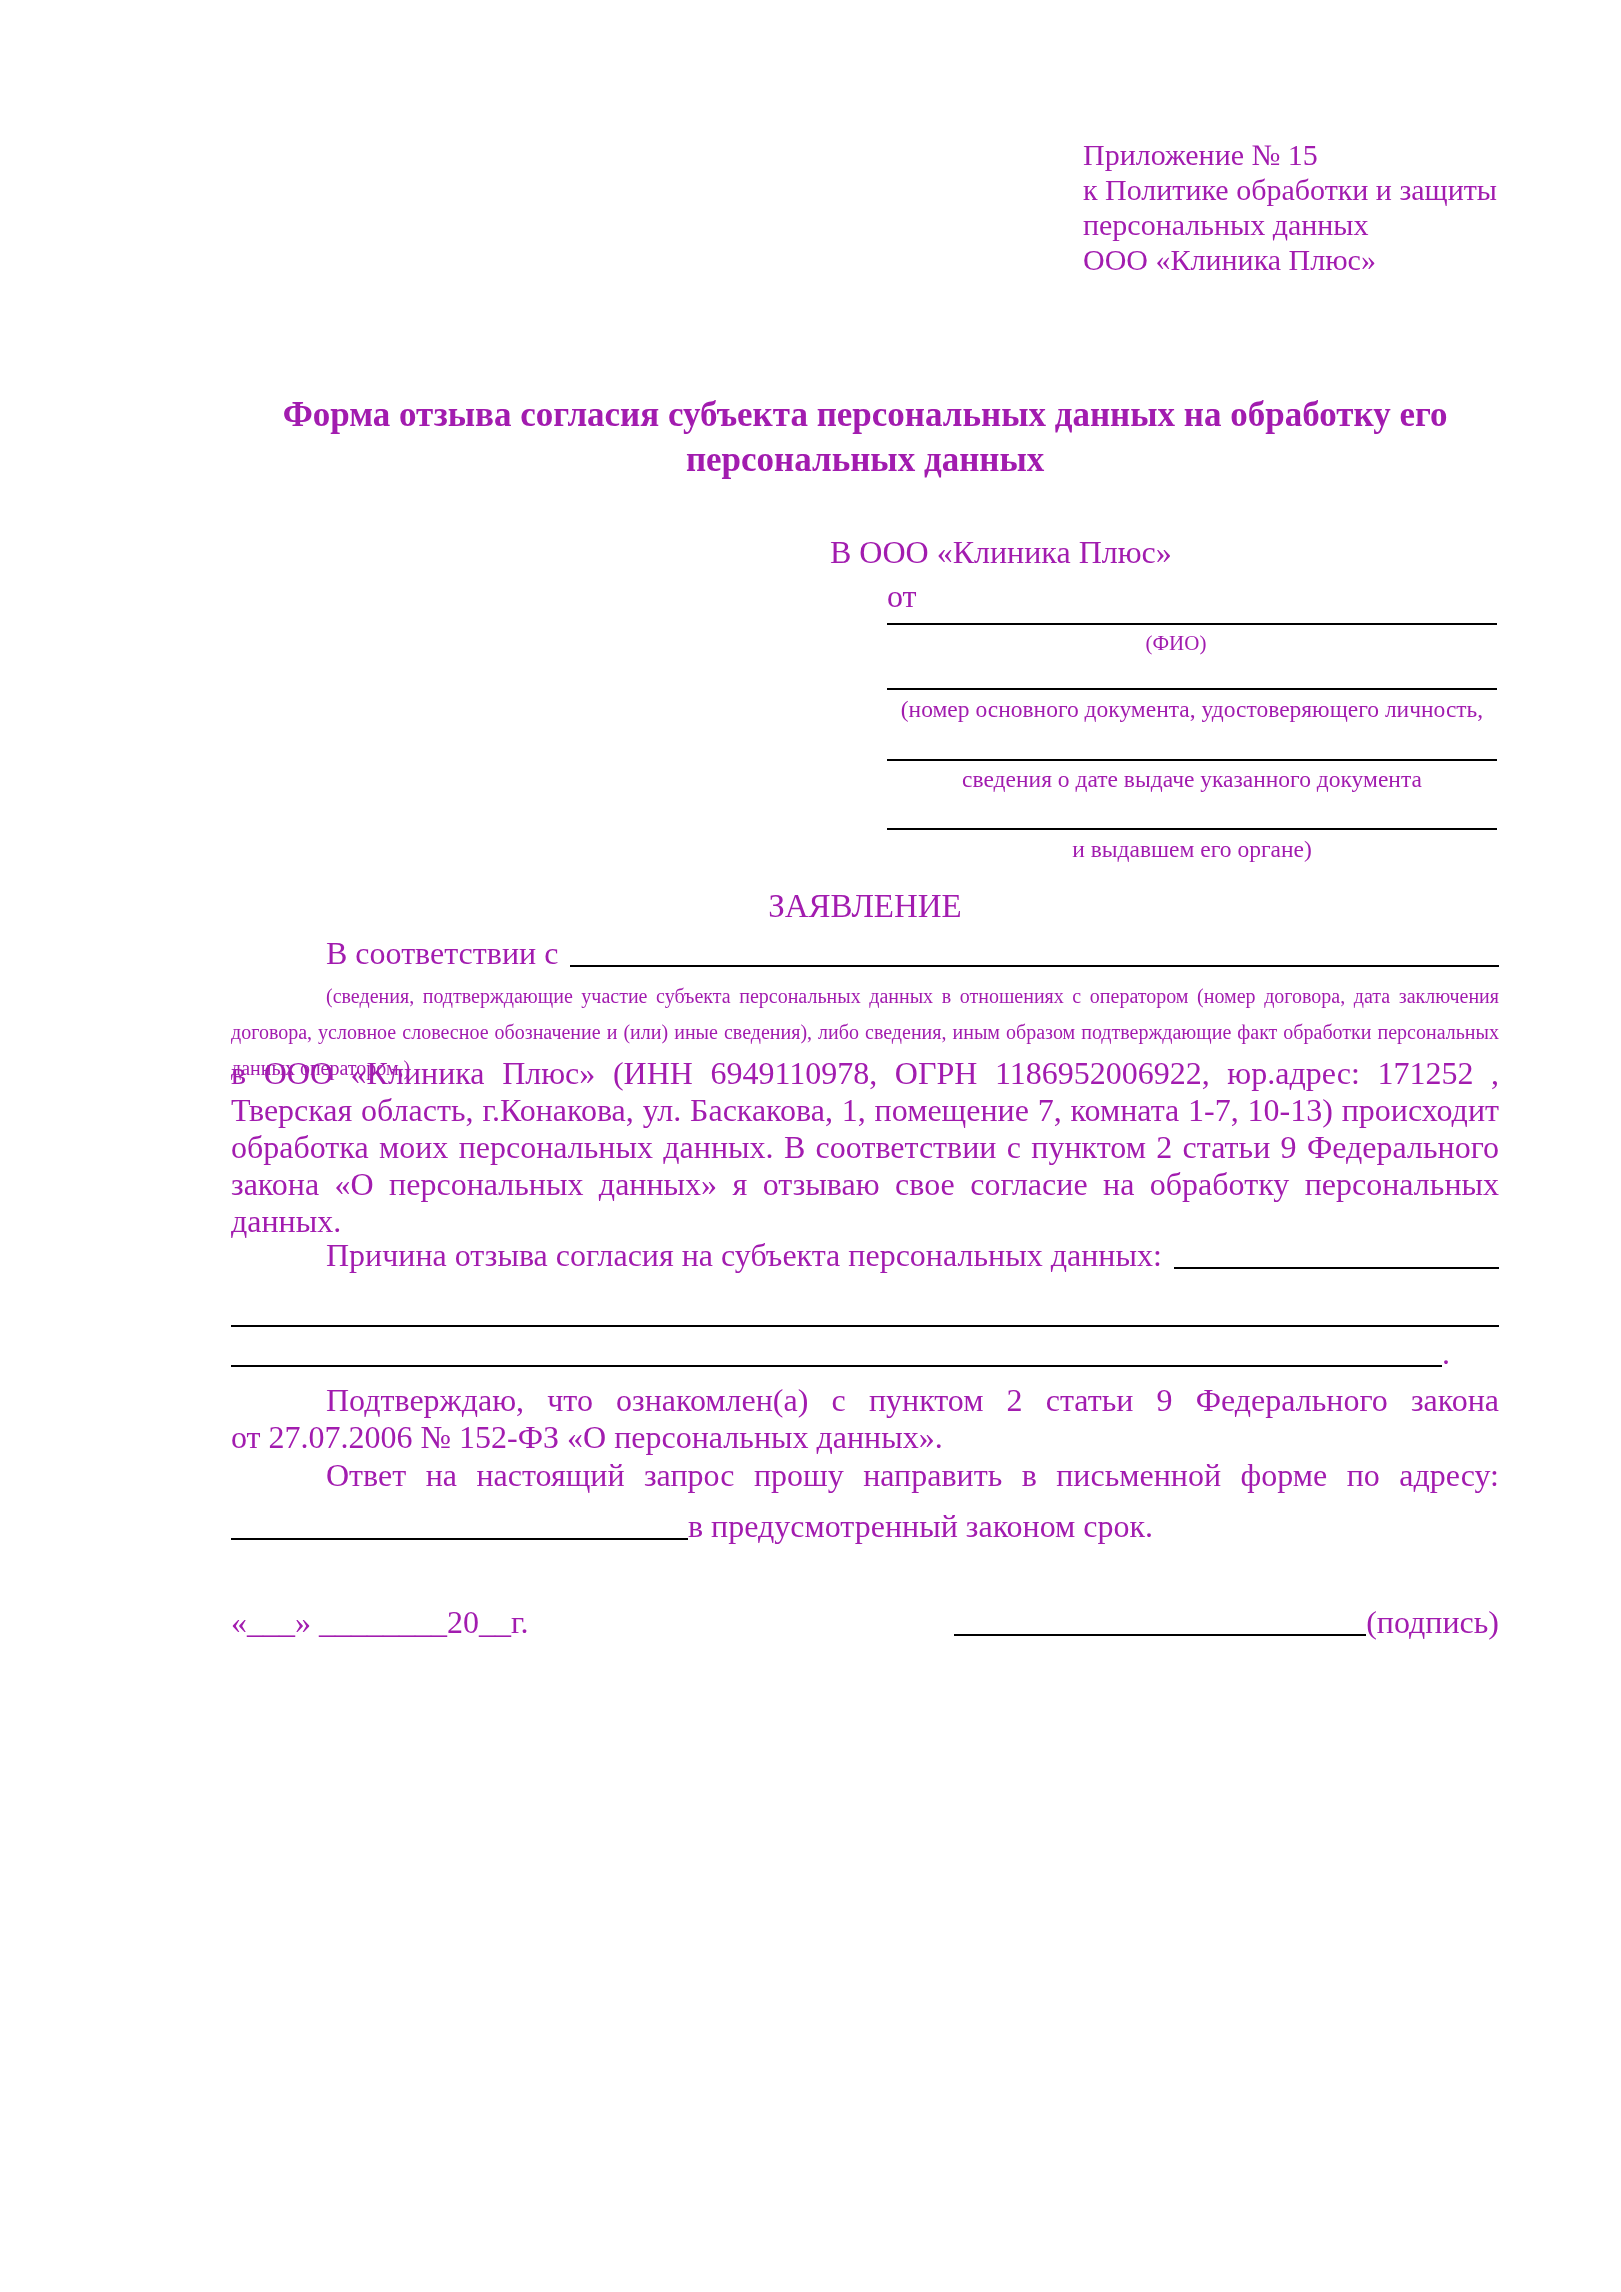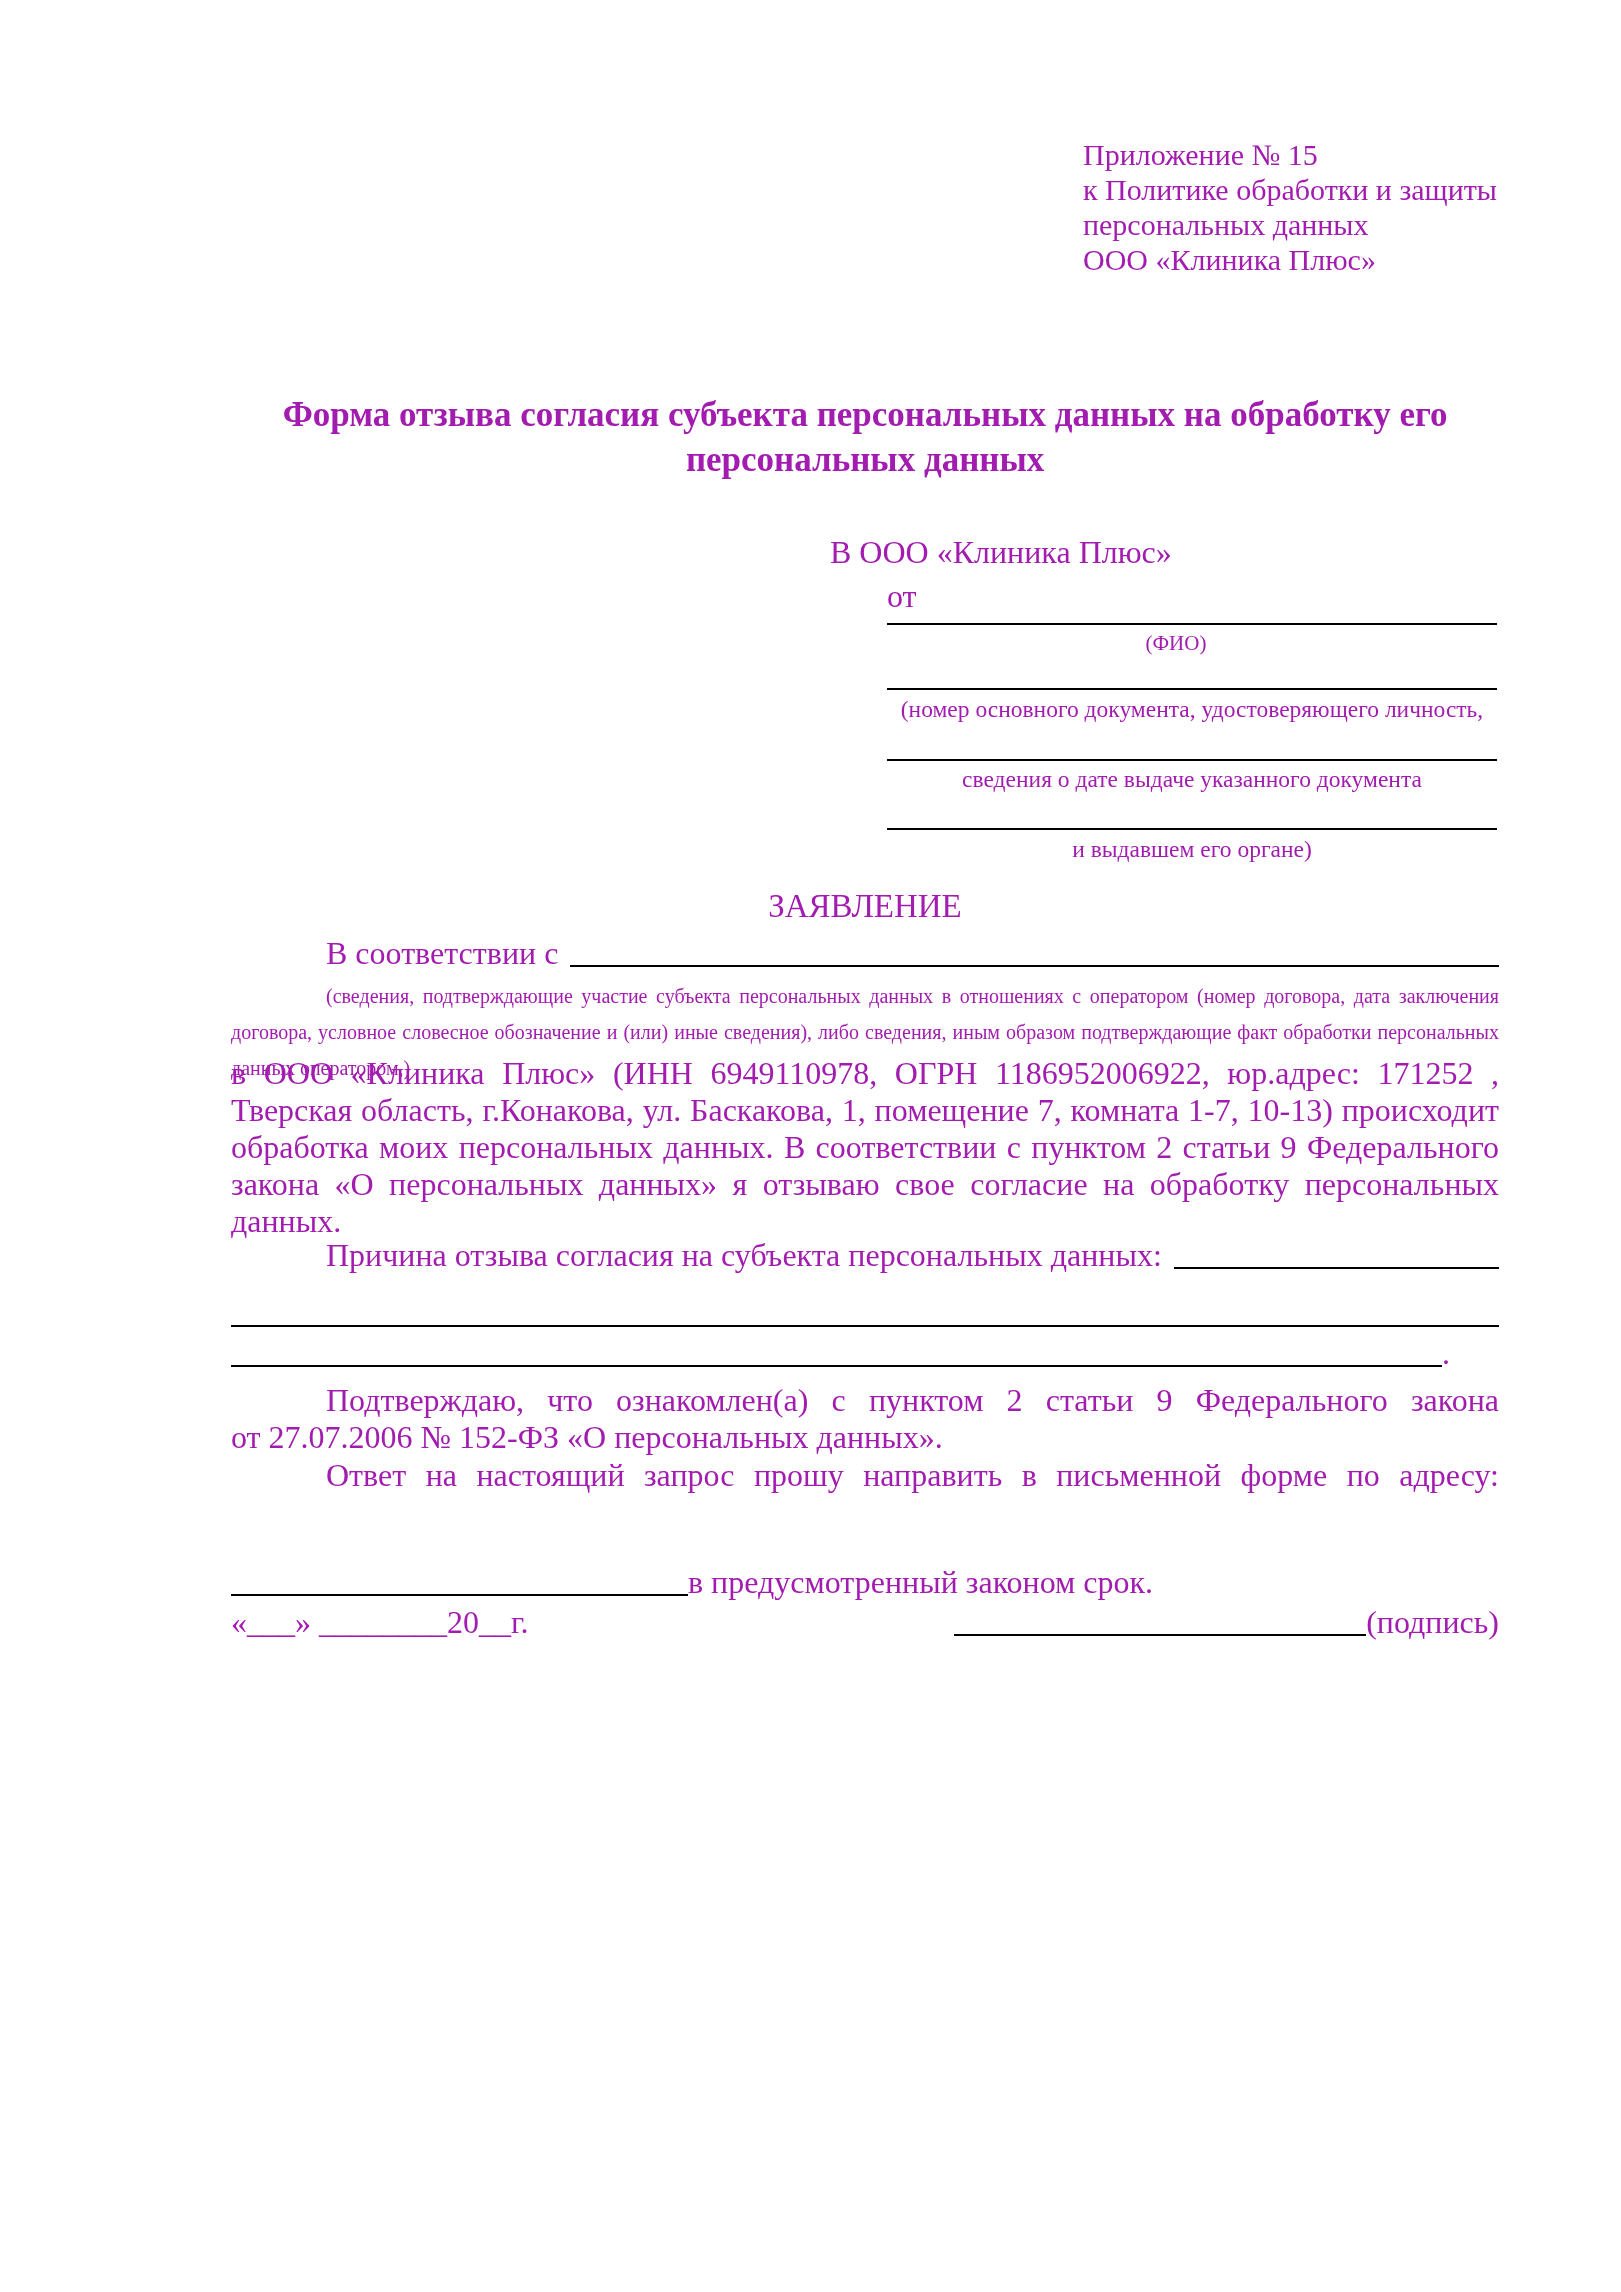--- a/index.html
+++ b/index.html
@@ -75,21 +75,21 @@
     <div class="abs hline" style="left:0; top:1325px; width:100%;"></div>
     <div class="abs flexrow body-text" style="left:0; top:1337px; width:100%; height:35px;">
       <span class="fill" style="flex:0 0 1211px;"></span>
       <span>.</span>
     </div>
 
     <div class="abs justify-full body-text" style="left:0; top:1382px; width:100%; text-indent:95px;">Подтверждаю, что ознакомлен(а) с пунктом 2 статьи 9 Федерального закона</div>
     <div class="abs body-text" style="left:0; top:1419px; width:100%;">от 27.07.2006 № 152-ФЗ «О персональных данных».</div>
 
     <div class="abs justify-full body-text" style="left:0; top:1457px; width:100%; text-indent:95px;">Ответ на настоящий запрос прошу направить в письменной форме по адресу:</div>
-    <div class="abs flexrow body-text" style="left:0; top:1562px; width:100%; height:39px;">
+    <div class="abs flexrow body-text" style="left:0; top:1506px; width:100%; height:39px;">
       <span class="fill" style="flex:0 0 457px;"></span>
       <span>в предусмотренный законом срок.</span>
     </div>
 
     <div class="abs flexrow body-text" style="left:0; top:1600px; width:100%; height:41px;">
       <span class="nowrap">«___» ________20__г.</span>
       <span style="flex:1 1 auto;"></span>
       <span class="fill" style="flex:0 0 412px;"></span>
       <span class="nowrap">(подпись)</span>
     </div>

